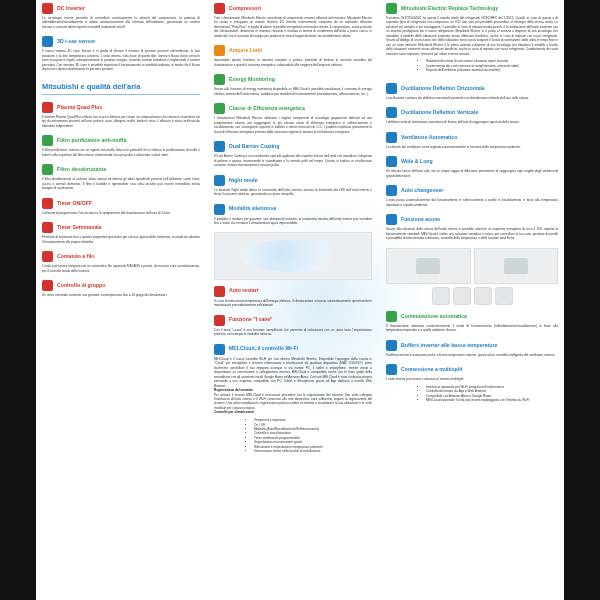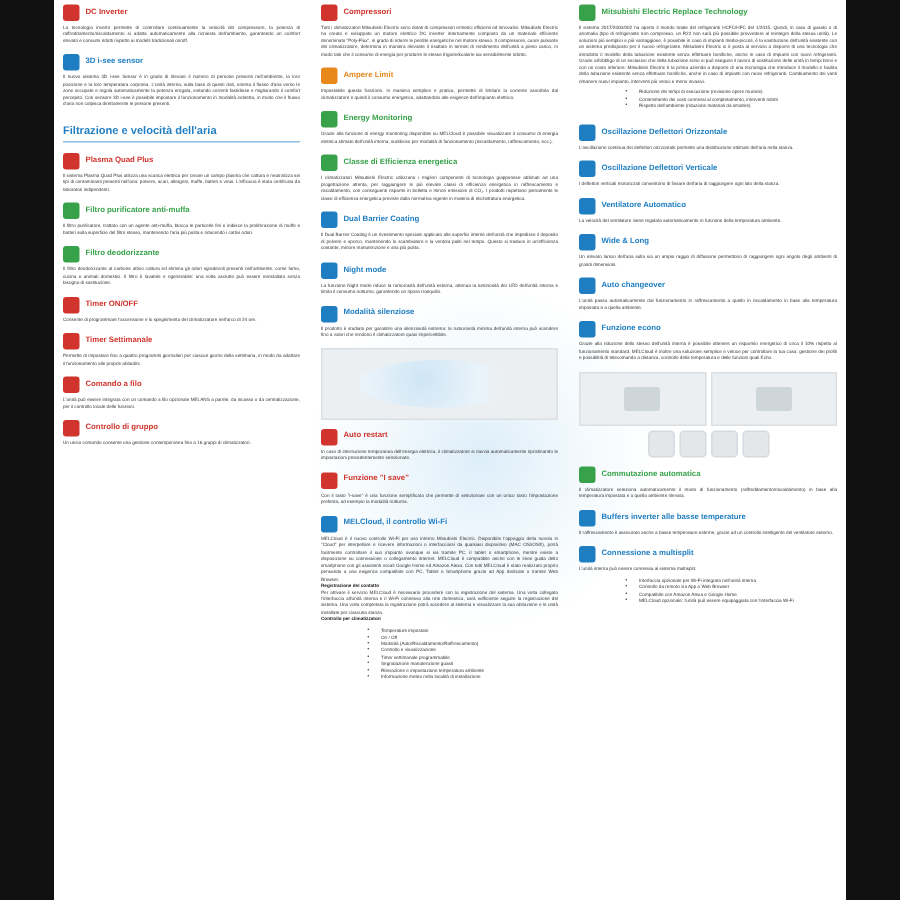--- a/index.html
+++ b/index.html
@@ -54,21 +54,21 @@
 
     <div class="blk">
       <div class="hd">
         <span class="ico" style="background:#1f7ec2"></span>
         <span class="ttl" style="color:#1f7ec2">3D i-see sensor</span>
       </div>
       <div class="txt">Il nuovo sistema 3D i-see Sensor è in grado di rilevare il numero di persone presenti nell'ambiente, la loro posizione e la loro temperatura corporea. L'unità interna, sulla base di questi dati, orienta il flusso d'aria verso le zone occupate e regola automaticamente la potenza erogata, evitando correnti fastidiose e migliorando il comfort percepito.
 Con sensore 3D i-see è possibile impostare il funzionamento in modalità indiretta, in modo che il flusso d'aria non colpisca direttamente le persone presenti.</div>
     </div>
 
-    <div class="sec-title">Filtrazione e velocità dell'aria</div>
+    <div class="sec-title">Mitsubishi e qualità dell'aria</div>
     <div class="rule"></div>
 
     <div class="blk">
       <div class="hd">
         <span class="ico" style="background:#d0342c"></span>
         <span class="ttl" style="color:#d0342c">Plasma Quad Plus</span>
       </div>
       <div class="txt">Il sistema Plasma Quad Plus utilizza una scarica elettrica per creare un campo plasma che cattura e neutralizza sei tipi di contaminanti presenti nell'aria: polvere, acari, allergeni, muffe, batteri e virus. L'efficacia è stata certificata da laboratori indipendenti.</div>
     </div>
     <div class="blk">

